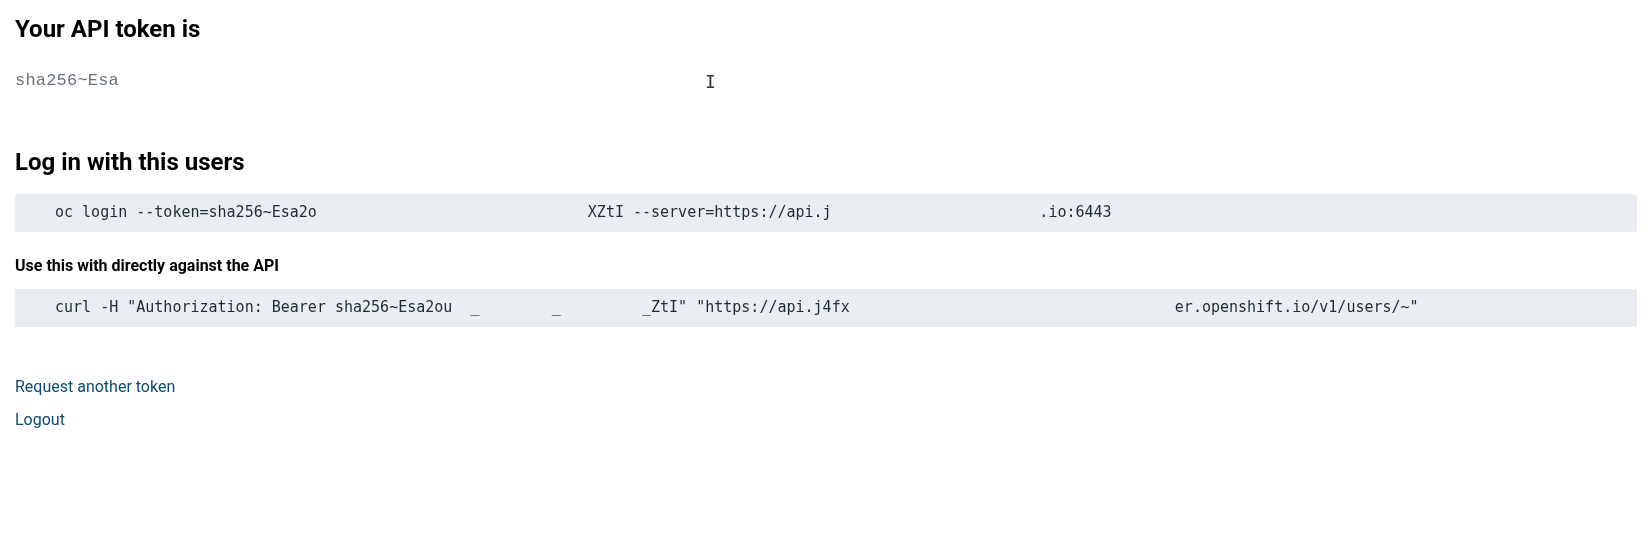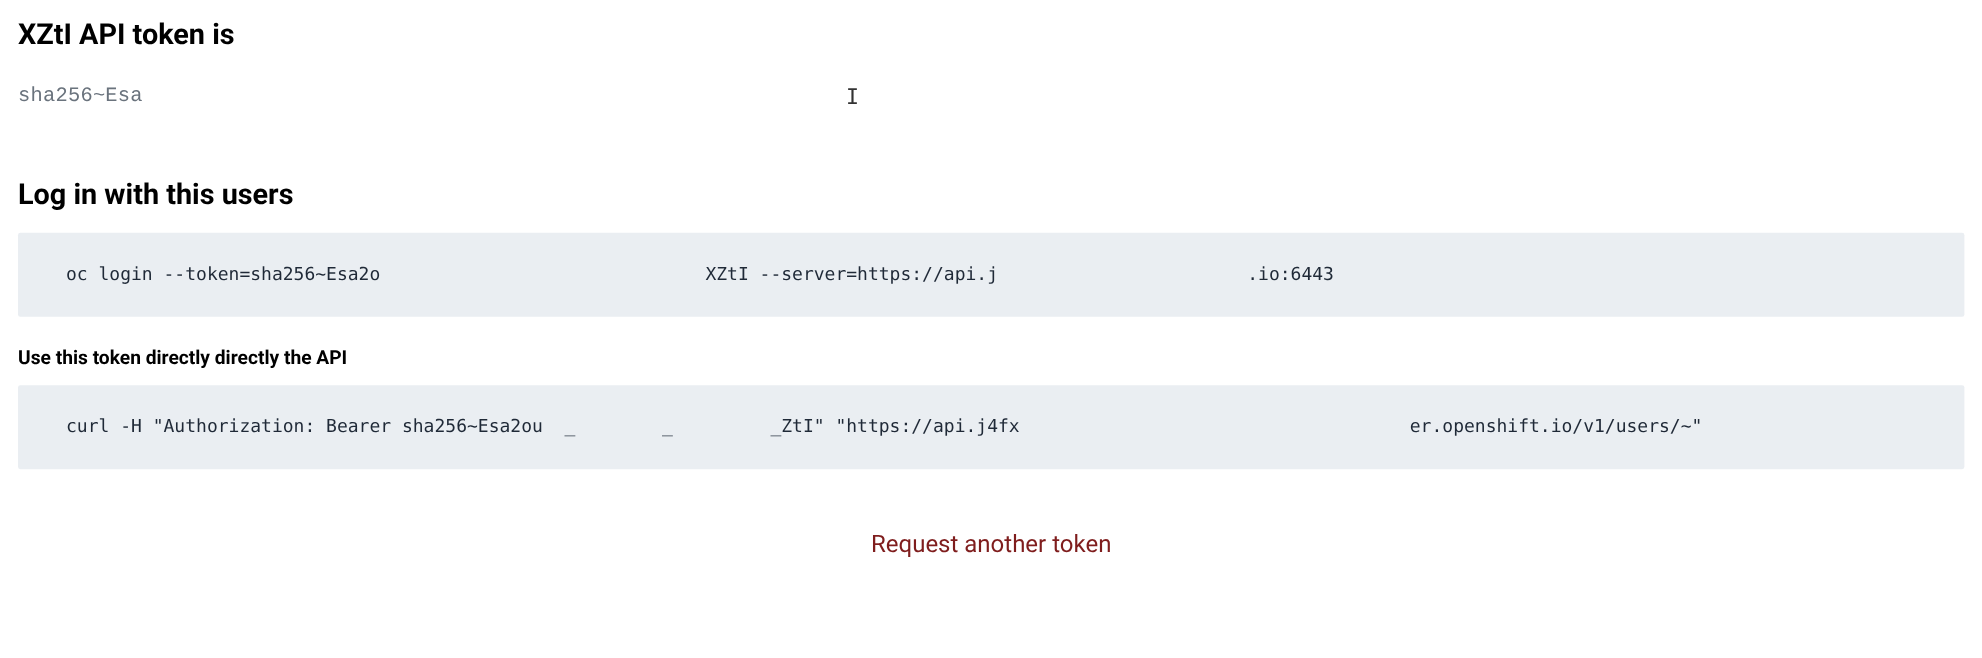--- a/index.html
+++ b/index.html
@@ -46,55 +46,55 @@
       display: inline-block;
       font-family: monospace;
       font-size: 18px;
       color: #333;
       position: absolute;
       left: 690px;
       top: 0;
     }
     pre {
       background: #eaeef2;
-      padding: 24px 40px;
+      padding: 8px 40px;
       font-family: "SFMono-Regular", Consolas, "Liberation Mono", Menlo, Courier, monospace;
       font-size: 15px;
       color: #1f2937;
       white-space: pre;
       overflow: hidden;
       line-height: 1.4;
       border-radius: 2px;
       width: 1622px;
     }
     .links-section {
       margin-top: 50px;
     }
     a.action-link {
-      color: #7f1d1d;
+      color: #0c4a6e;
       text-decoration: none;
-      font-size: 20px;
+      font-size: 16px;
       display: block;
       margin-bottom: 14px;
-      text-align: center;
     }
   </style>
 </head>
 <body>
 
-<h2>XZtI API token is</h2>
+<h2>Your API token is</h2>
 
 <div class="token-display">
   <span>sha256~Esa</span>
   <span class="text-cursor">I</span>
 </div>
 
 <h3>Log in with this users</h3>
 
 <pre><code>oc login --token=sha256~Esa2o                              XZtI --server=https://api.j                       .io:6443</code></pre>
 
-<h4>Use this token directly directly the API</h4>
+<h4>Use this with directly against the API</h4>
 
 <pre><code>curl -H "Authorization: Bearer sha256~Esa2ou  _        _         _ZtI" "https://api.j4fx                                    er.openshift.io/v1/users/~"</code></pre>
 
 <div class="links-section">
   <a href="#" class="action-link">Request another token</a>
+  <a href="#" class="action-link">Logout</a>
 </div>
 
 </body></html>

